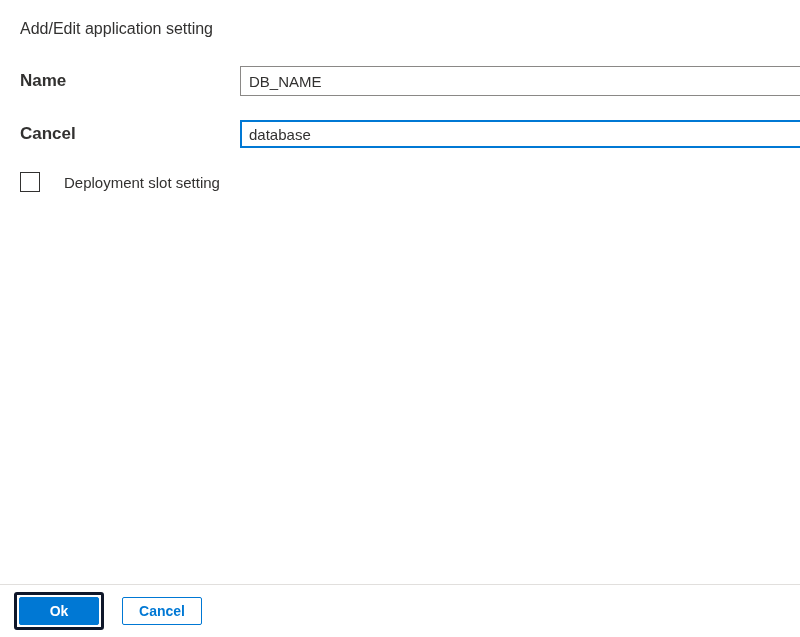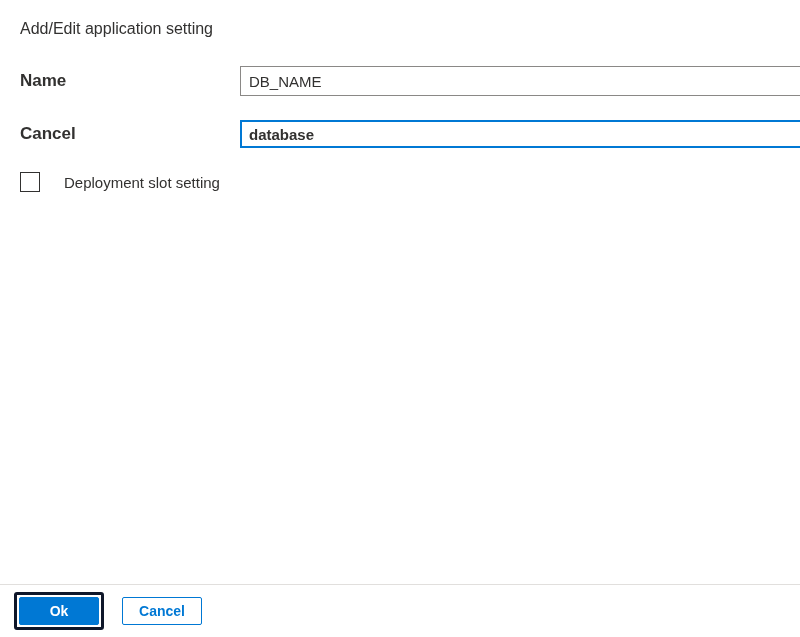--- a/index.html
+++ b/index.html
@@ -45,21 +45,20 @@
       font-family: inherit;
       border: 1px solid #8a8886;
       outline: none;
       color: #323130;
       border-right: none;
     }
     .form-input.focused {
       border: 2px solid #0078d4;
       padding: 10px 7px;
       border-right: none;
-      font-weight: bold;
     }
     .checkbox-row {
       display: flex;
       align-items: center;
       gap: 24px;
     }
     .checkbox {
       width: 20px;
       height: 20px;
       border: 1px solid #323130;

